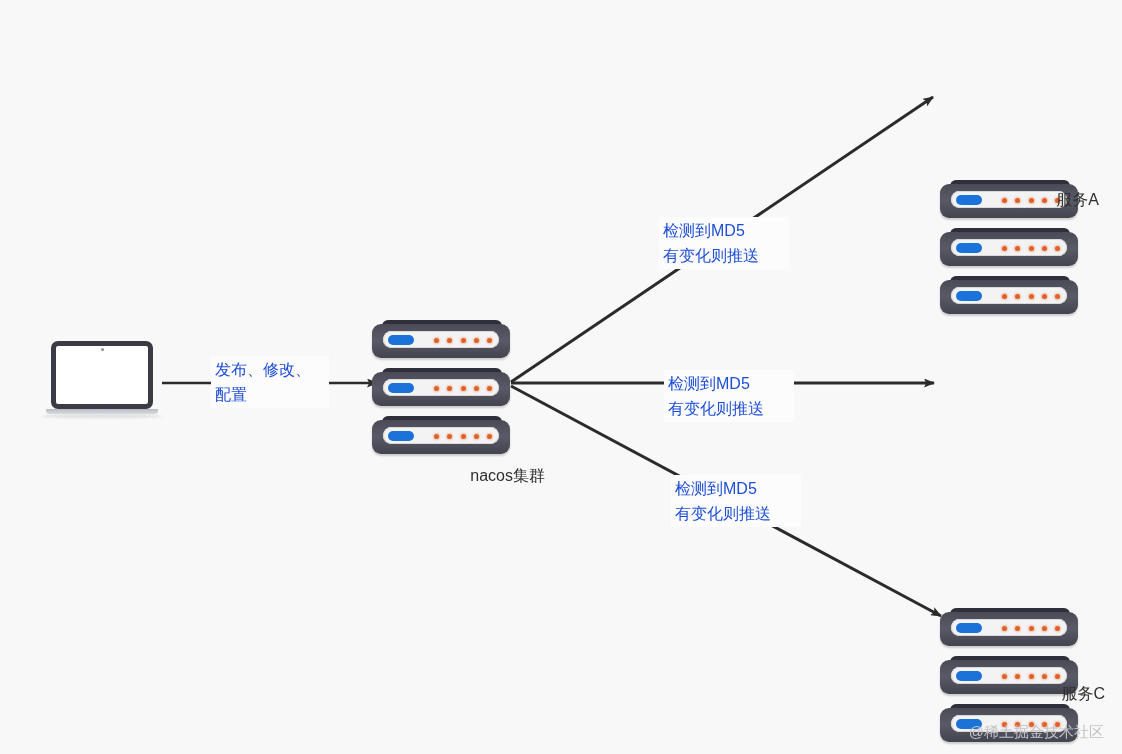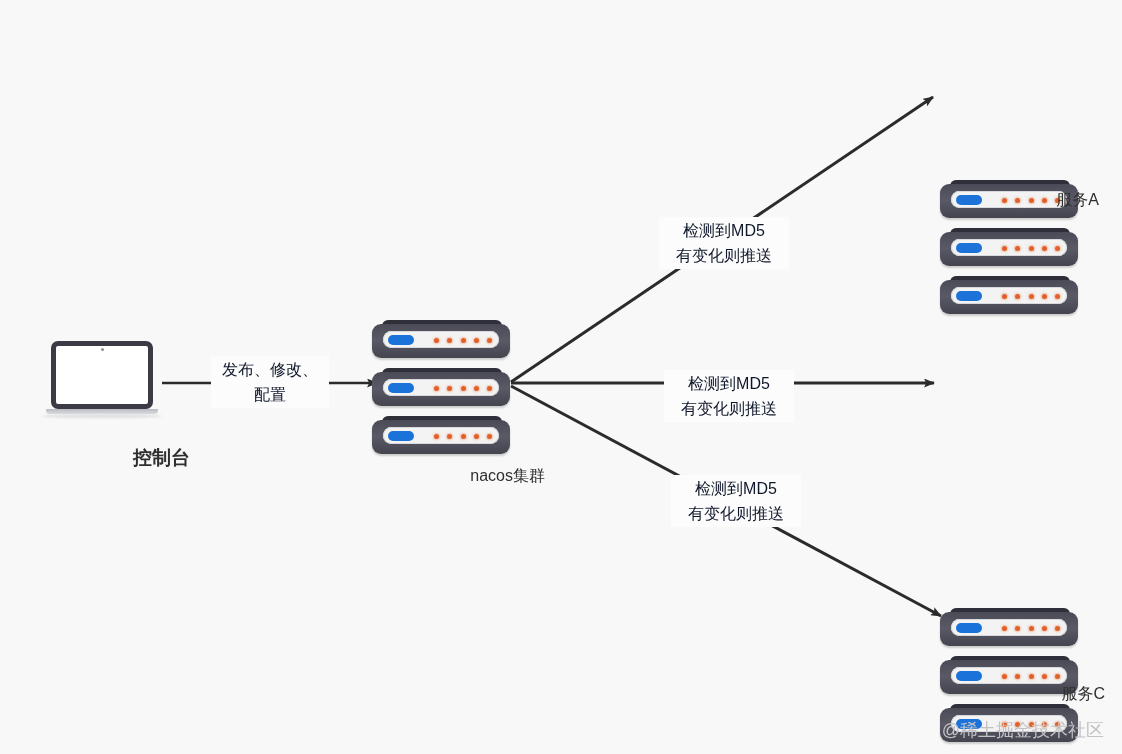--- a/index.html
+++ b/index.html
@@ -173,31 +173,31 @@
   }
 
   
   .edge-label {
     position: absolute;
     z-index: 4;
     background: #fcfcfc;
     padding: 1px 4px;
     font-size: 16px;
     line-height: 25px;
-    color: #0f172a;
-    text-align: center;
+    color: #1d4ed8;
+    text-align: left;
     white-space: nowrap;
   }
 
   
   .watermark {
     position: absolute;
     right: 18px;
     bottom: 12px;
-    font-size: 18px;
+    font-size: 15px;
     color: #c2c2c6;
     white-space: nowrap;
     z-index: 5;
   }
 </style>
 </head>
 <body>
 
 <div id="canvas">
 
@@ -219,21 +219,20 @@
 
   <div class="node" style="left:46px; top:341px;">
     <div class="laptop">
       <div class="laptop-lid">
         <div class="laptop-cam"></div>
       </div>
       <div class="laptop-base"></div>
       <div class="laptop-shadow"></div>
     </div>
   </div>
-  <div class="caption bold" style="left:14px; top:445px; width:176px;">控制台</div>
 
   <div class="node stack" style="left:372px; top:320px;">
     <div class="server">
       <div class="server-top"></div>
       <div class="server-body"></div>
       <div class="server-face">
         <div class="server-pill"></div>
         <div class="server-dots">
           <i></i>
             <i></i>

